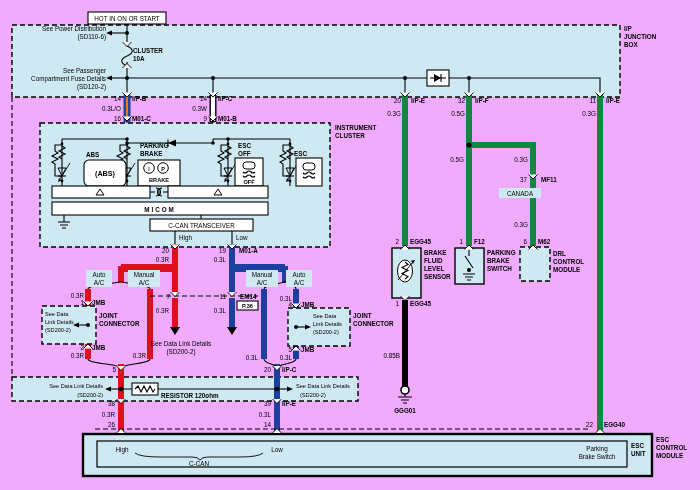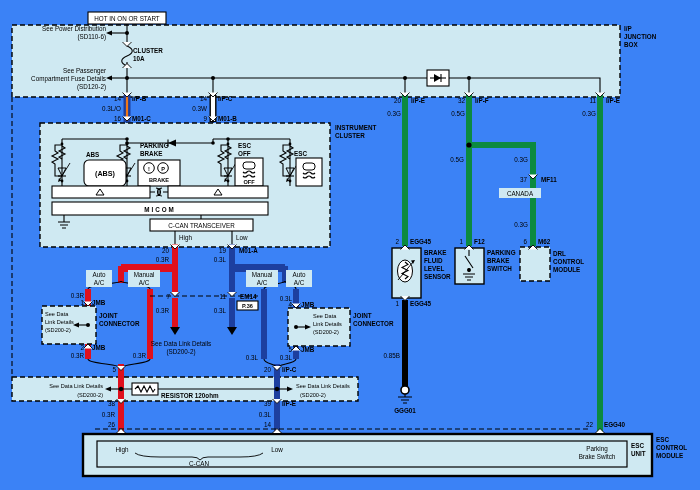--- a/index.html
+++ b/index.html
@@ -1,16 +1,16 @@
 <!DOCTYPE html>
 <html><head>
 <meta charset="utf-8">
 <style>
   html,body{margin:0;padding:0;background:#fff;}
-  .stage{position:relative;width:700px;height:490px;background:#3b82f6;overflow:hidden;}
+  .stage{position:relative;width:700px;height:490px;background:#f0abfc;overflow:hidden;}
   svg text{font-family:"Liberation Sans",sans-serif;font-size:6.3px;fill:#000;}
   svg text.b{font-weight:bold;}
   svg text.e{text-anchor:end;}
   svg text.m{text-anchor:middle;}
   svg text.s5{font-size:5.6px;}
   svg text.s7{font-size:7.2px;}
   .region{fill:#cfe9f2;stroke:#000;stroke-width:1.4;stroke-dasharray:5 3;}
   .whitebox{fill:#fff;stroke:#000;stroke-width:1.1;}
   .solidbox{fill:#cfe9f2;stroke:#000;stroke-width:1.4;}
   .wire{stroke:#000;stroke-width:1.1;fill:none;}

